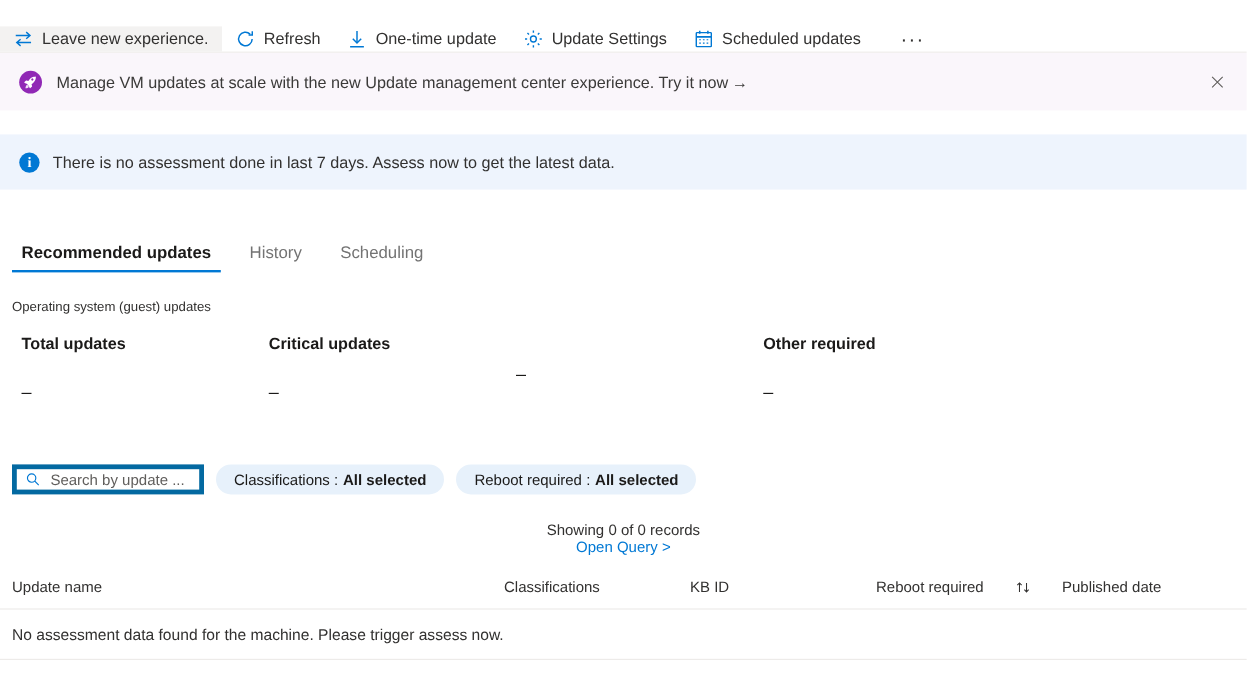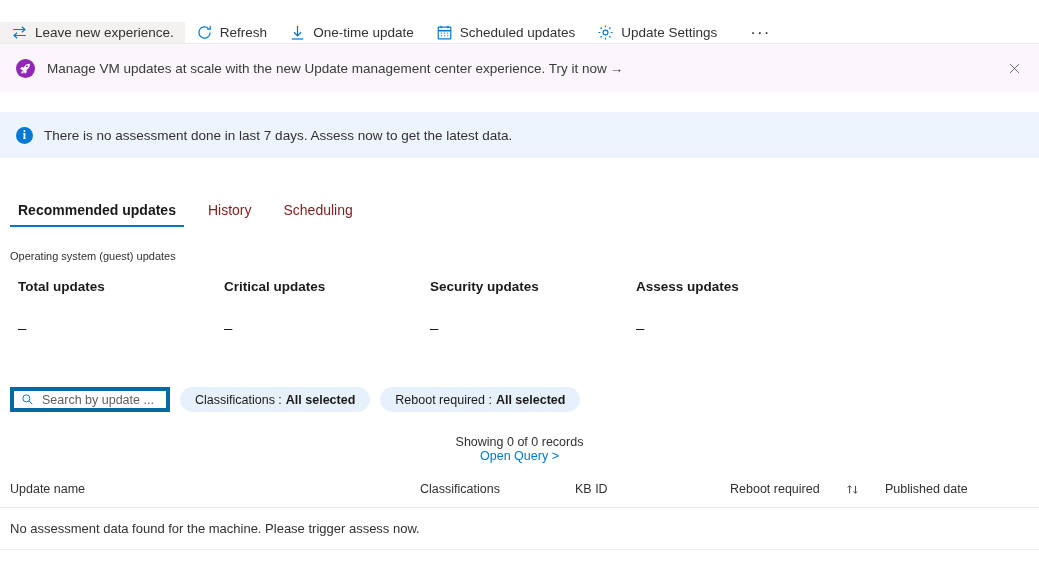--- a/index.html
+++ b/index.html
@@ -148,21 +148,21 @@
     align-items: flex-end;
     padding: 0 10px;
     margin-top: 35px;
     height: 34px;
   }
   .tab {
     position: relative;
     padding: 0 8px 9px 8px;
     margin-right: 16px;
     font-size: 14px;
-    color: #7f1d1d;
+    color: #737373;
     cursor: pointer;
     background: transparent;
     border: none;
     font-family: "Liberation Sans", sans-serif;
   }
   .tab.selected {
     font-weight: bold;
     color: #1b1a19;
   }
   .tab.selected::after {
@@ -317,37 +317,37 @@
         <path d="M4.7 7.8 8 11.1l3.3-3.3"></path>
         <path d="M2.6 14.1h10.8"></path>
       </svg>
     </span>
     <span>One-time update</span>
   </button>
 
   <button class="cmd">
     <span class="ico">
       <svg width="17" height="17" viewBox="0 0 16 16" fill="none" stroke="#0078d4" stroke-width="1.1">
+        <circle cx="8" cy="8" r="2.3"></circle>
+        <path d="M8 1.4v1.7M8 12.9v1.7M14.6 8h-1.7M3.1 8H1.4M12.67 3.33l-1.2 1.2M4.53 11.47l-1.2 1.2M12.67 12.67l-1.2-1.2M4.53 4.53l-1.2-1.2"></path>
+      </svg>
+    </span>
+    <span>Update Settings</span>
+  </button>
+
+  <button class="cmd">
+    <span class="ico">
+      <svg width="17" height="17" viewBox="0 0 16 16" fill="none" stroke="#0078d4" stroke-width="1.1">
         <rect x="2.1" y="3" width="11.8" height="11" rx="0.6"></rect>
         <path d="M2.1 6.3h11.8" stroke-width="1.5"></path>
         <path d="M4.8 1.6v2.3M11.2 1.6v2.3" stroke-width="1.2"></path>
         <path d="M4.4 8.6h1.3M7.3 8.6h1.3M10.2 8.6h1.3M4.4 11.2h1.3M7.3 11.2h1.3M10.2 11.2h1.3" stroke-width="0.9"></path>
       </svg>
     </span>
     <span>Scheduled updates</span>
-  </button>
-
-  <button class="cmd">
-    <span class="ico">
-      <svg width="17" height="17" viewBox="0 0 16 16" fill="none" stroke="#0078d4" stroke-width="1.1">
-        <circle cx="8" cy="8" r="2.3"></circle>
-        <path d="M8 1.4v1.7M8 12.9v1.7M14.6 8h-1.7M3.1 8H1.4M12.67 3.33l-1.2 1.2M4.53 11.47l-1.2 1.2M12.67 12.67l-1.2-1.2M4.53 4.53l-1.2-1.2"></path>
-      </svg>
-    </span>
-    <span>Update Settings</span>
   </button>
 
   <div class="cmd-sep"></div>
 
   <button class="cmd dots">
     <span>···</span>
   </button>
 </div>
 
 <div class="promo">
@@ -392,25 +392,24 @@
 <div class="stats">
   <div class="stat">
     <div class="stat-label">Total updates</div>
     <div class="stat-value">–</div>
   </div>
   <div class="stat">
     <div class="stat-label">Critical updates</div>
     <div class="stat-value">–</div>
   </div>
   <div class="stat">
-    <div class="stat-label">Security updates</div>
     <div class="stat-value">–</div>
   </div>
   <div class="stat">
-    <div class="stat-label">Assess updates</div>
+    <div class="stat-label">Other required</div>
     <div class="stat-value">–</div>
   </div>
 </div>
 
 <div class="filters">
   <div class="search-box">
     <svg class="mag" width="13" height="13" viewBox="0 0 16 16" fill="none" stroke="#0078d4" stroke-width="1.2">
       <circle cx="6.6" cy="6.6" r="4.3"></circle>
       <path d="M9.8 9.8 13.9 13.9"></path>
     </svg>

